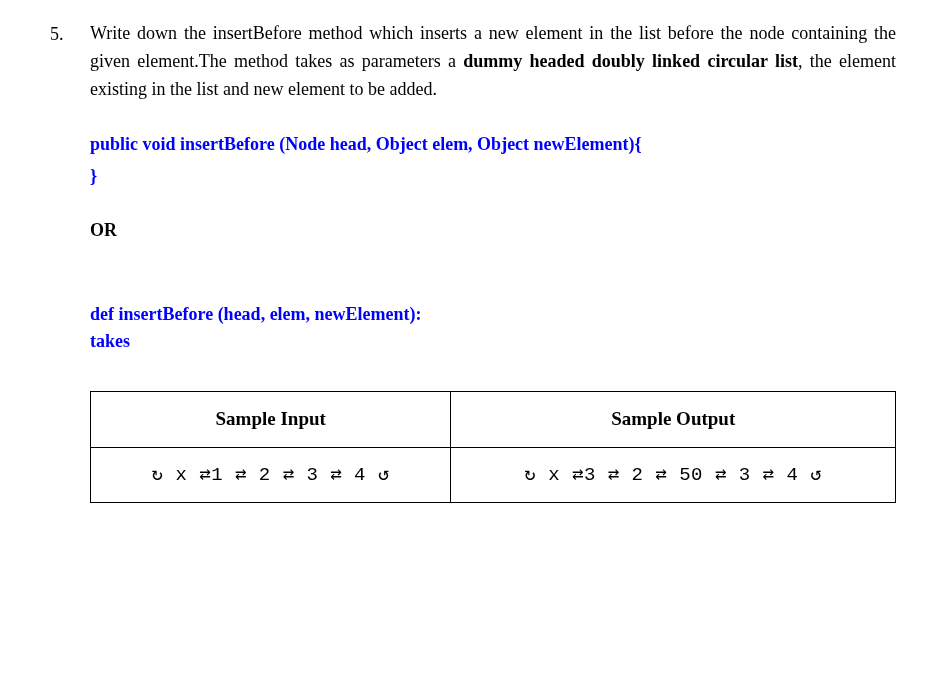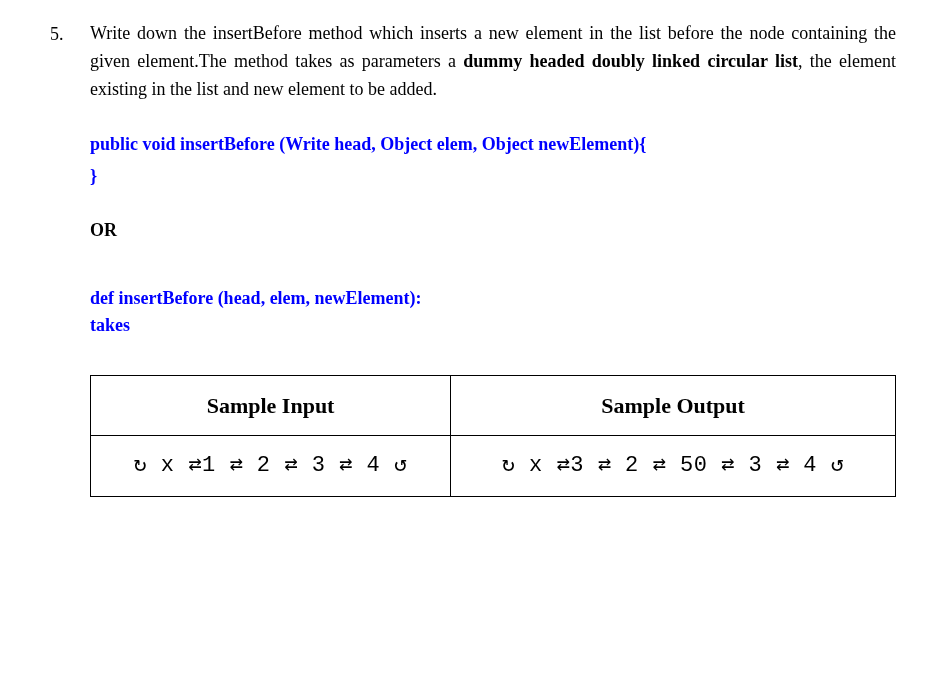--- a/index.html
+++ b/index.html
@@ -43,40 +43,40 @@
     }
     .indent1 {
       padding-left: 28px;
     }
     .or-text {
       margin-top: 24px;
       font-weight: bold;
       color: #000000;
     }
     .py-def {
-      margin-top: 40px;
+      margin-top: 56px;
       color: #0000ff;
       font-weight: bold;
       line-height: 1.5;
     }
     .call-line {
       margin-top: 14px;
       color: #2e7d32;
       font-weight: normal;
     }
     table.sample {
       margin-top: 36px;
       border-collapse: collapse;
       width: 100%;
     }
     table.sample th, table.sample td {
       border: 1.5px solid #000000;
       padding: 12px 8px;
       text-align: center;
-      font-size: 22px;
+      font-size: 19px;
     }
     table.sample th {
       font-weight: bold;
     }
     table.sample td {
       font-weight: normal;
     }
     .arrow {
       letter-spacing: 0.5px;
       font-family: Liberation Mono, monospace;
@@ -87,21 +87,21 @@
 
 <div class="question-container">
   <div class="question-number">5.</div>
   <div class="question-body">
 
     <p class="problem-text">
       <span>Write down the insertBefore method which inserts a new element in the list before the node containing the given element.The method takes as parameters a </span><span class="bold">dummy headed doubly linked circular list</span><span>, the element existing in the list and new element to be added.</span>
     </p>
 
     <div class="code-block">
-      <div>public void insertBefore (Write head, Object elem, Object newElement){</div>
+      <div>public void insertBefore (Node head, Object elem, Object newElement){</div>
       <div>}</div>
     </div>
 
     <div class="or-text">OR</div>
 
     <div class="py-def">
       <div>def insertBefore (head, elem, newElement):</div>
       <div>takes</div>
     </div>
 

